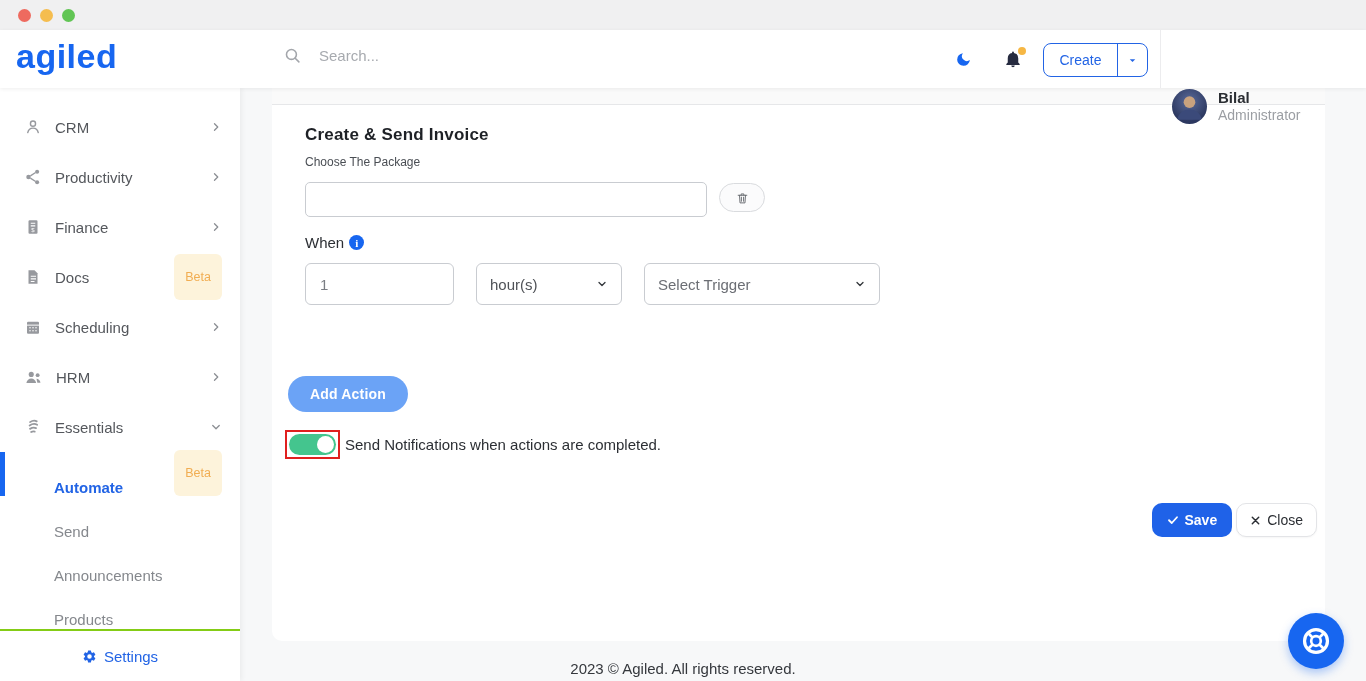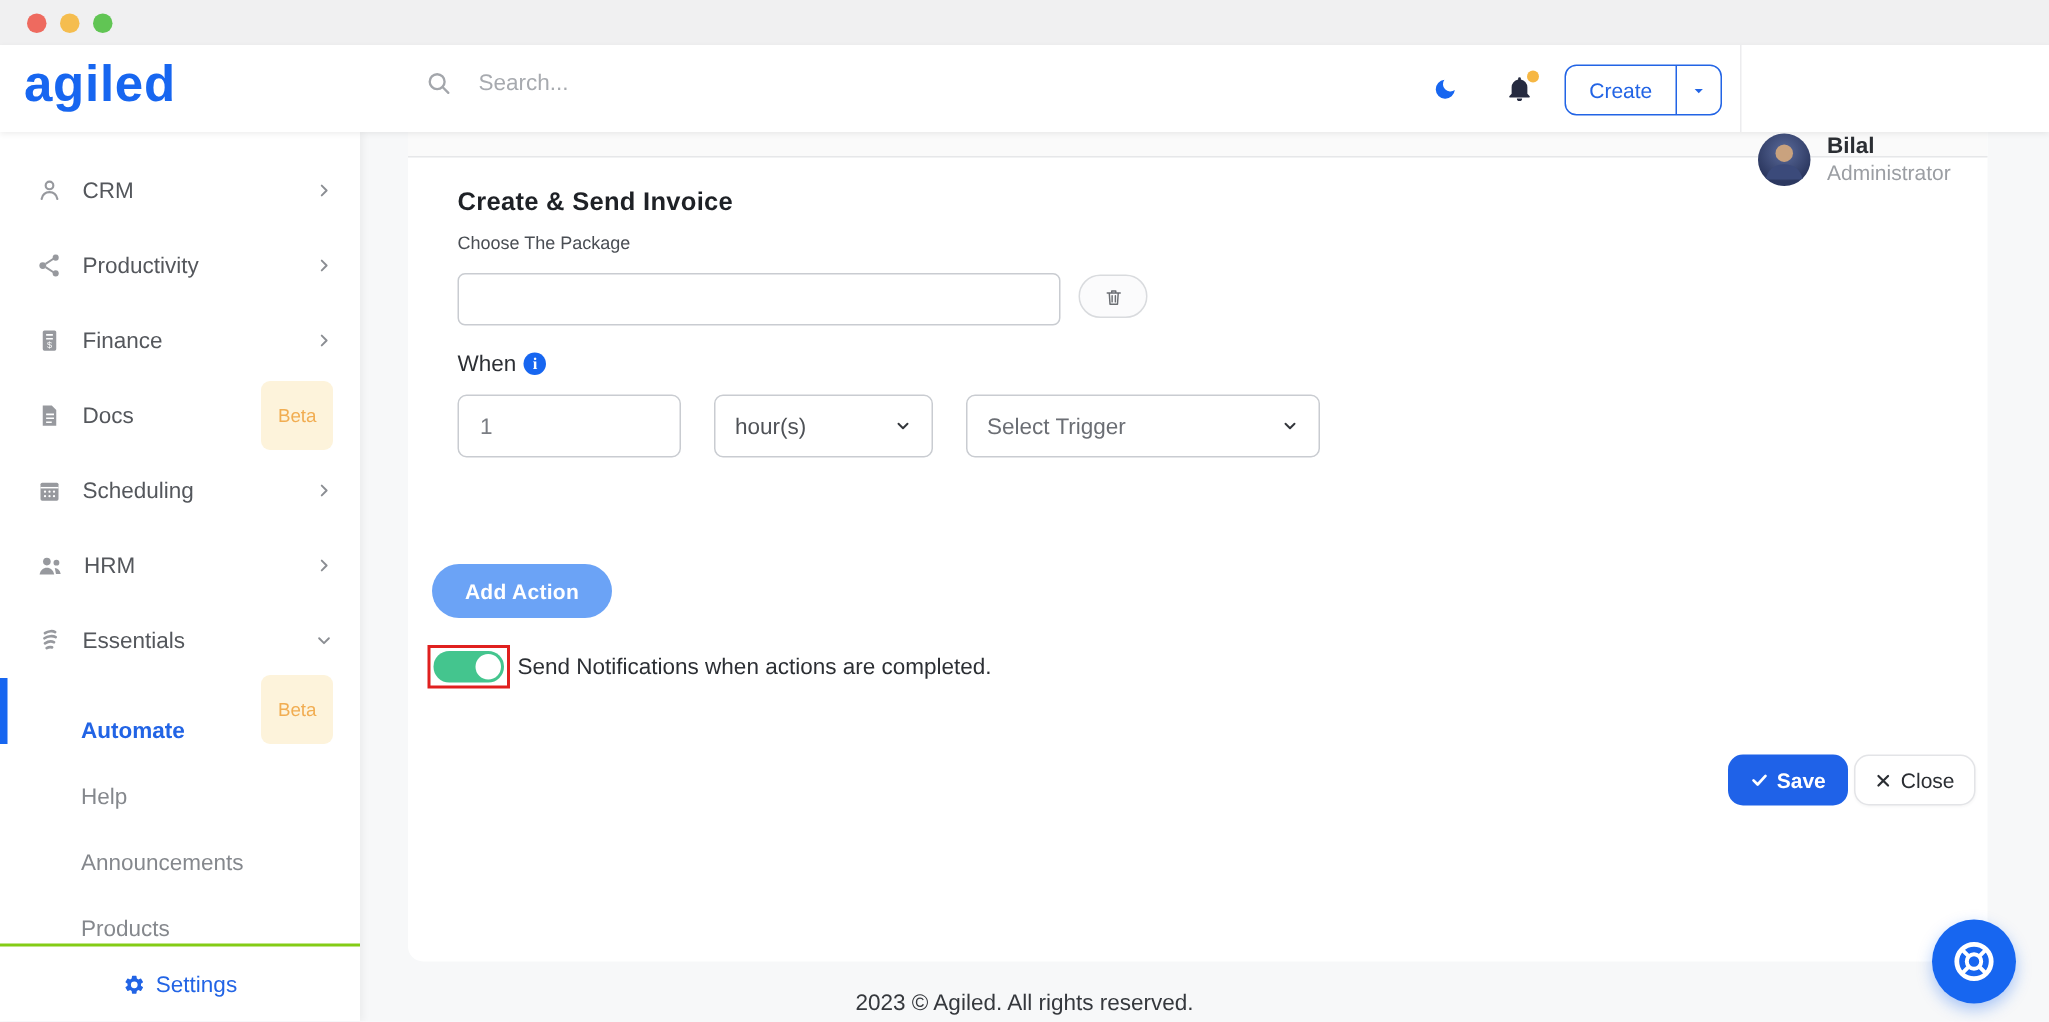--- a/index.html
+++ b/index.html
@@ -346,21 +346,21 @@
           </svg>
       </span>
     </div>
 
     <div class="sub-item active">
       <span class="active-bar"></span>
       <span class="slabel">Automate</span>
       <span class="beta-badge">Beta</span>
     </div>
     <div class="sub-item">
-      <span class="slabel">Help</span>
+      <span class="slabel">Send</span>
     </div>
     <div class="sub-item">
       <span class="slabel">Announcements</span>
     </div>
     <div class="sub-item">
       <span class="slabel">Products</span>
     </div>
 
     <div class="settings-row">
       <svg width="15" height="15" viewBox="0 0 24 24">

